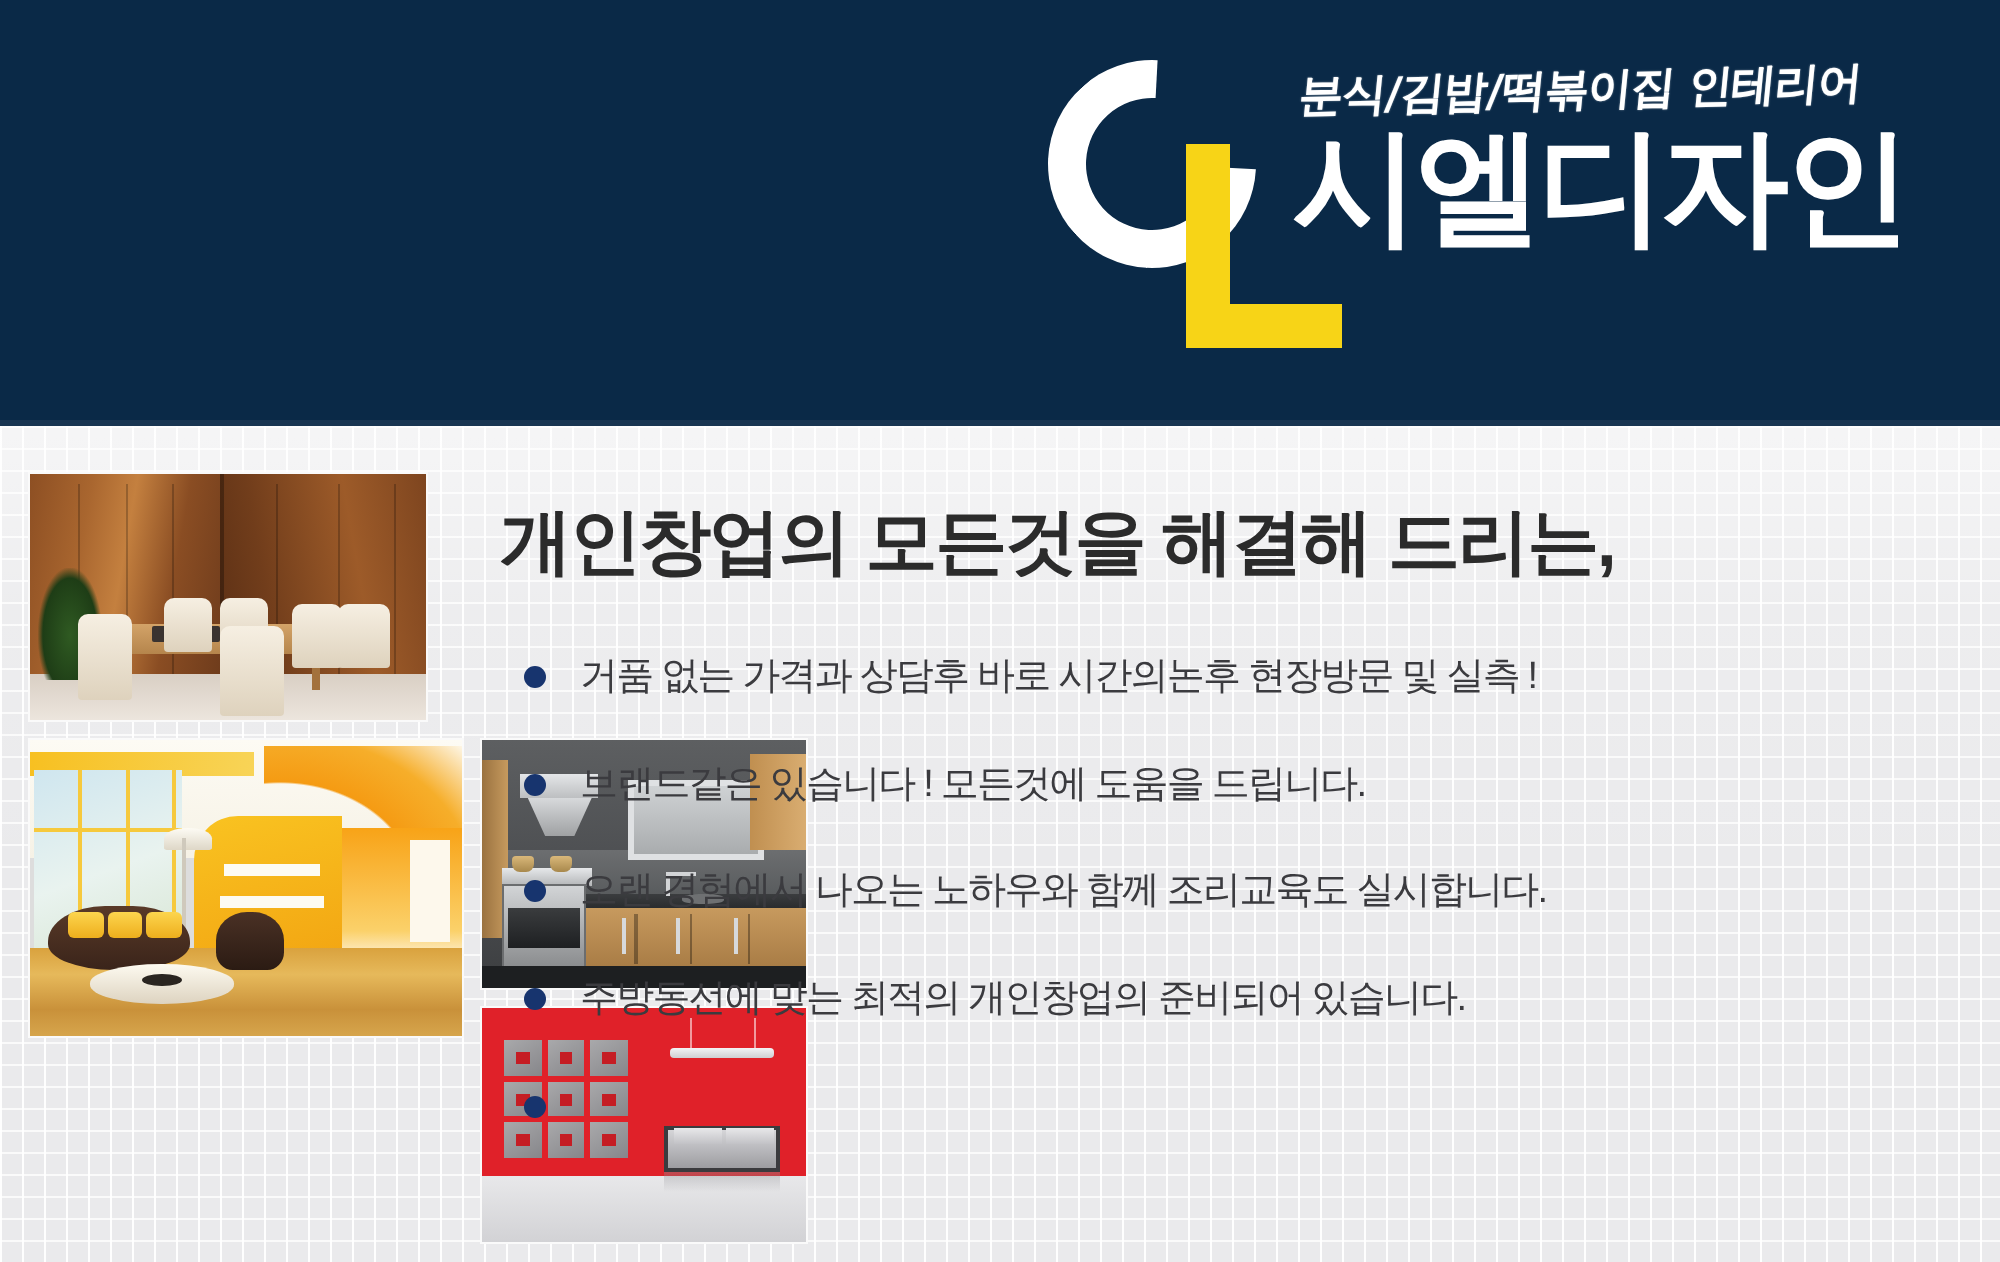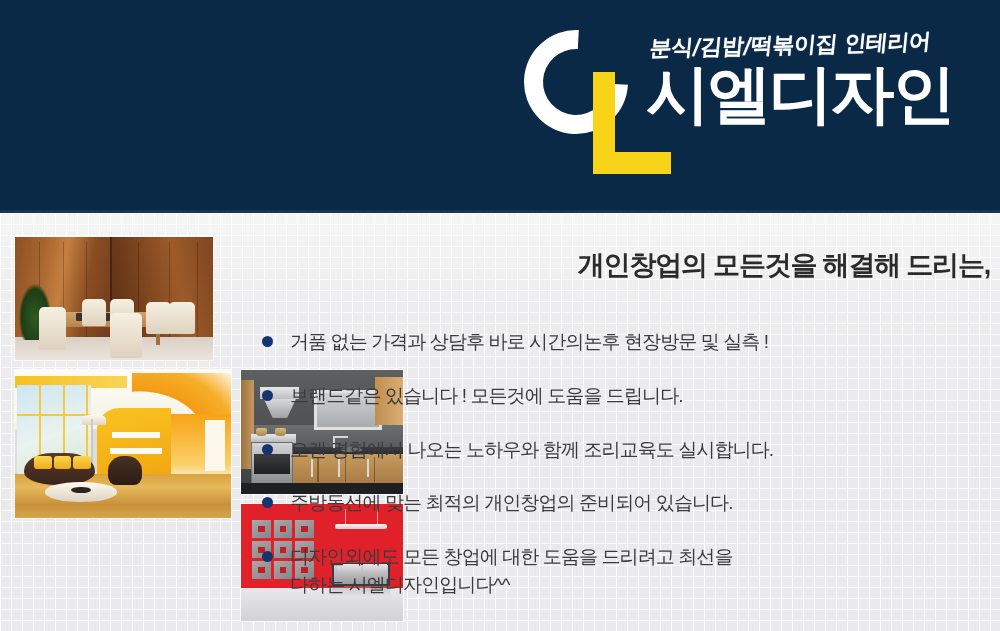--- a/index.html
+++ b/index.html
@@ -181,25 +181,25 @@
      background:linear-gradient(to bottom,#d5d5d8,#9d9da1); border:2px solid #3b3b3e; }
   .rd-cush { position:absolute; top:51%; width:15%; height:7%;
      background:linear-gradient(to bottom,#e8e8ea,#c2c2c6); }
   .rd-refl { position:absolute; left:56%; top:70%; width:36%; height:9%;
      background:linear-gradient(to bottom,rgba(140,140,145,0.4),rgba(140,140,145,0)); }
 
   
   .copy { position:absolute; left:250px; top:248px; width:740px; }
 
   .headline { color:#2b2b2b; letter-spacing:-1.2px; }
-  .headline .hl-line1 { font-size:27px; font-weight:700; line-height:1.30; white-space:nowrap;text-align:right; }
+  .headline .hl-line1 { font-size:36px; font-weight:700; line-height:1.30; white-space:nowrap; }
   .headline .hl-line2 { font-size:27px; font-weight:700; line-height:1.30; white-space:nowrap; margin-top:3px; }
   .headline .hl-brand { font-size:33px; font-weight:700; letter-spacing:-1.6px; }
 
-  .bullets { margin-top:45px; list-style:none; }
+  .bullets { margin-top:30px; list-style:none; }
   .bullet { position:relative; padding-left:40px; margin-bottom:26px; }
   .bullet:last-child { margin-bottom:0; }
   .bullet-dot {
     position:absolute; left:12px; top:8px;
     width:11px; height:11px; border-radius:50%;
     background:#17346e;
   }
   .bullet-text {
     font-size:19px; color:#3b3b3f; letter-spacing:-0.9px; line-height:1.46;
     white-space:pre-line;
@@ -364,20 +364,18 @@
       <li class="bullet">
         <span class="bullet-dot"></span>
         <span class="bullet-text">오랜 경험에서 나오는 노하우와 함께 조리교육도 실시합니다.</span>
       </li>
       <li class="bullet">
         <span class="bullet-dot"></span>
         <span class="bullet-text">주방동선에 맞는 최적의 개인창업의 준비되어 있습니다.</span>
       </li>
       <li class="bullet">
         <span class="bullet-dot"></span>
-        <span class="bullet-text">디자인외에도 모든 창업에 대한 도움을 드리려고 최선을
-다하는 시엘디자인입니다^^</span>
       </li>
     </ul>
 
   </section>
 
 </div>
 
 </body></html>

